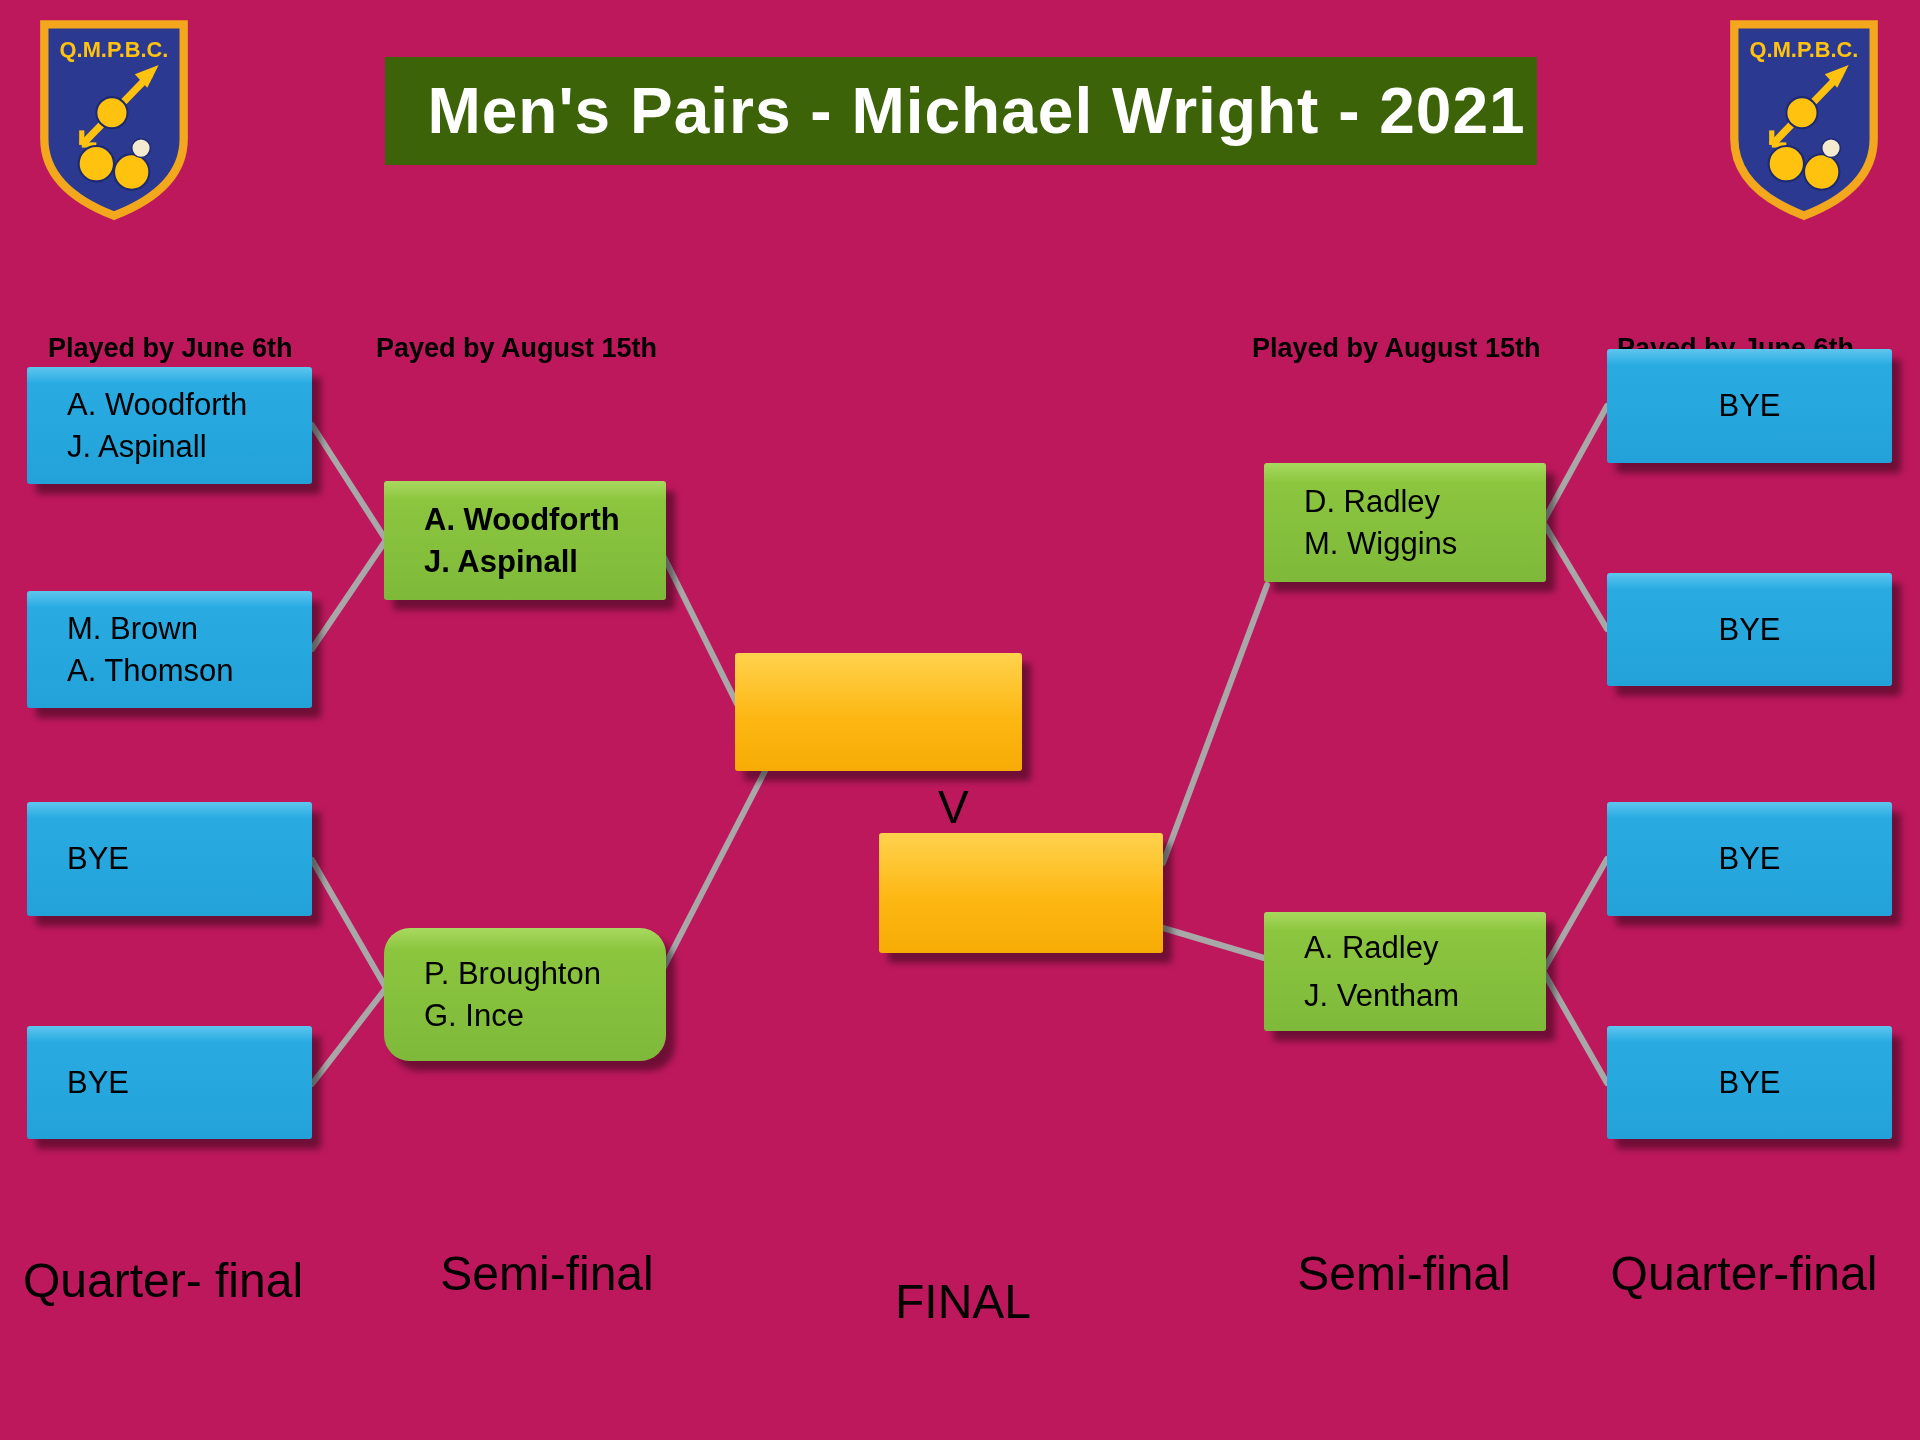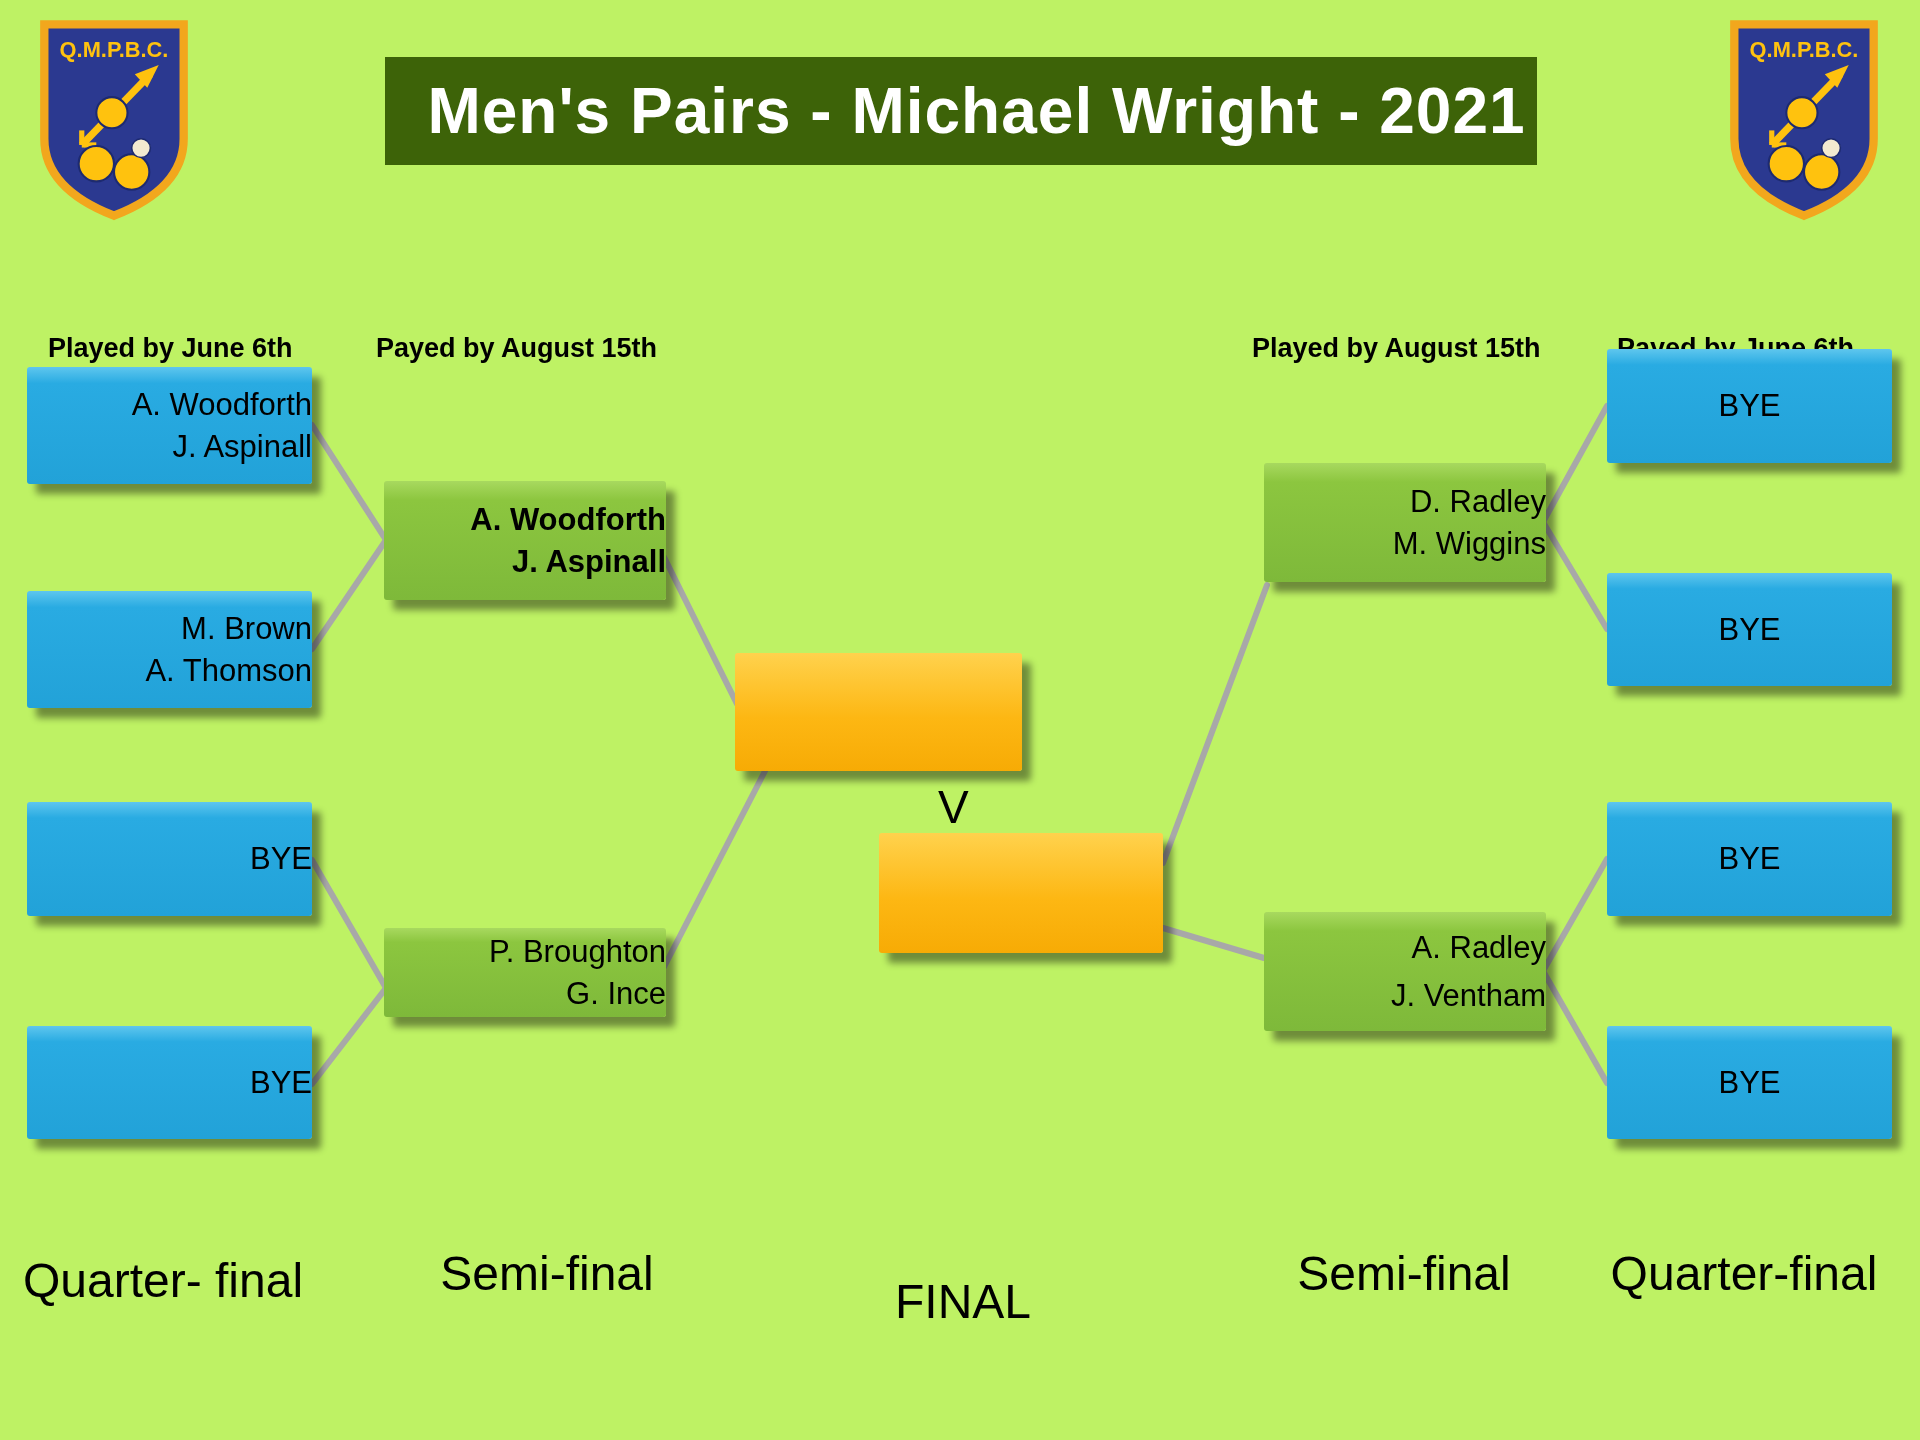--- a/index.html
+++ b/index.html
@@ -1,18 +1,18 @@
 <!DOCTYPE html>
 <html><head>
 <meta charset="utf-8">
 <style>
   * { margin:0; padding:0; box-sizing:border-box; }
   html,body { background:#ffffff; }
   body { font-family:"Liberation Sans", sans-serif; }
-  .page { position:relative; width:1920px; height:1440px; background:#bef264; overflow:hidden;text-align:right; }
+  .page { position:relative; width:1920px; height:1440px; background:#be185d; overflow:hidden; }
 
   .connectors { position:absolute; left:0; top:0; width:1920px; height:1440px; z-index:0; }
 
   .crest { position:absolute; z-index:2; width:156px; height:216px; }
   .crest.left  { left:36px;  top:12px; }
   .crest.right { left:1726px; top:12px; }
 
   .title-banner {
     position:absolute; left:385px; top:57px; width:1152px; height:108px;
     background:#3d6308; color:#ffffff; z-index:2;
@@ -120,21 +120,21 @@
     <div>BYE</div>
   </div>
   <div class="box blue" style="left:27px; top:1026px; width:285px; height:113px;">
     <div>BYE</div>
   </div>
 
   <div class="box green bold" style="left:384px; top:481px; width:282px; height:119px;">
     <div>A. Woodforth</div>
     <div>J. Aspinall</div>
   </div>
-  <div class="box green" style="left:384px; top:928px; width:282px; height:89px;">
+  <div class="box green" style="left:384px; top:928px; width:282px; height:133px;border-radius:26px;">
     <div>P. Broughton</div>
     <div>G. Ince</div>
   </div>
 
   <div class="box gold" style="left:735px; top:653px; width:287px; height:118px;">
     <div></div>
   </div>
   <div class="versus" style="left:938px; top:780px;">V</div>
   <div class="box gold" style="left:879px; top:833px; width:284px; height:120px;">
     <div></div>

